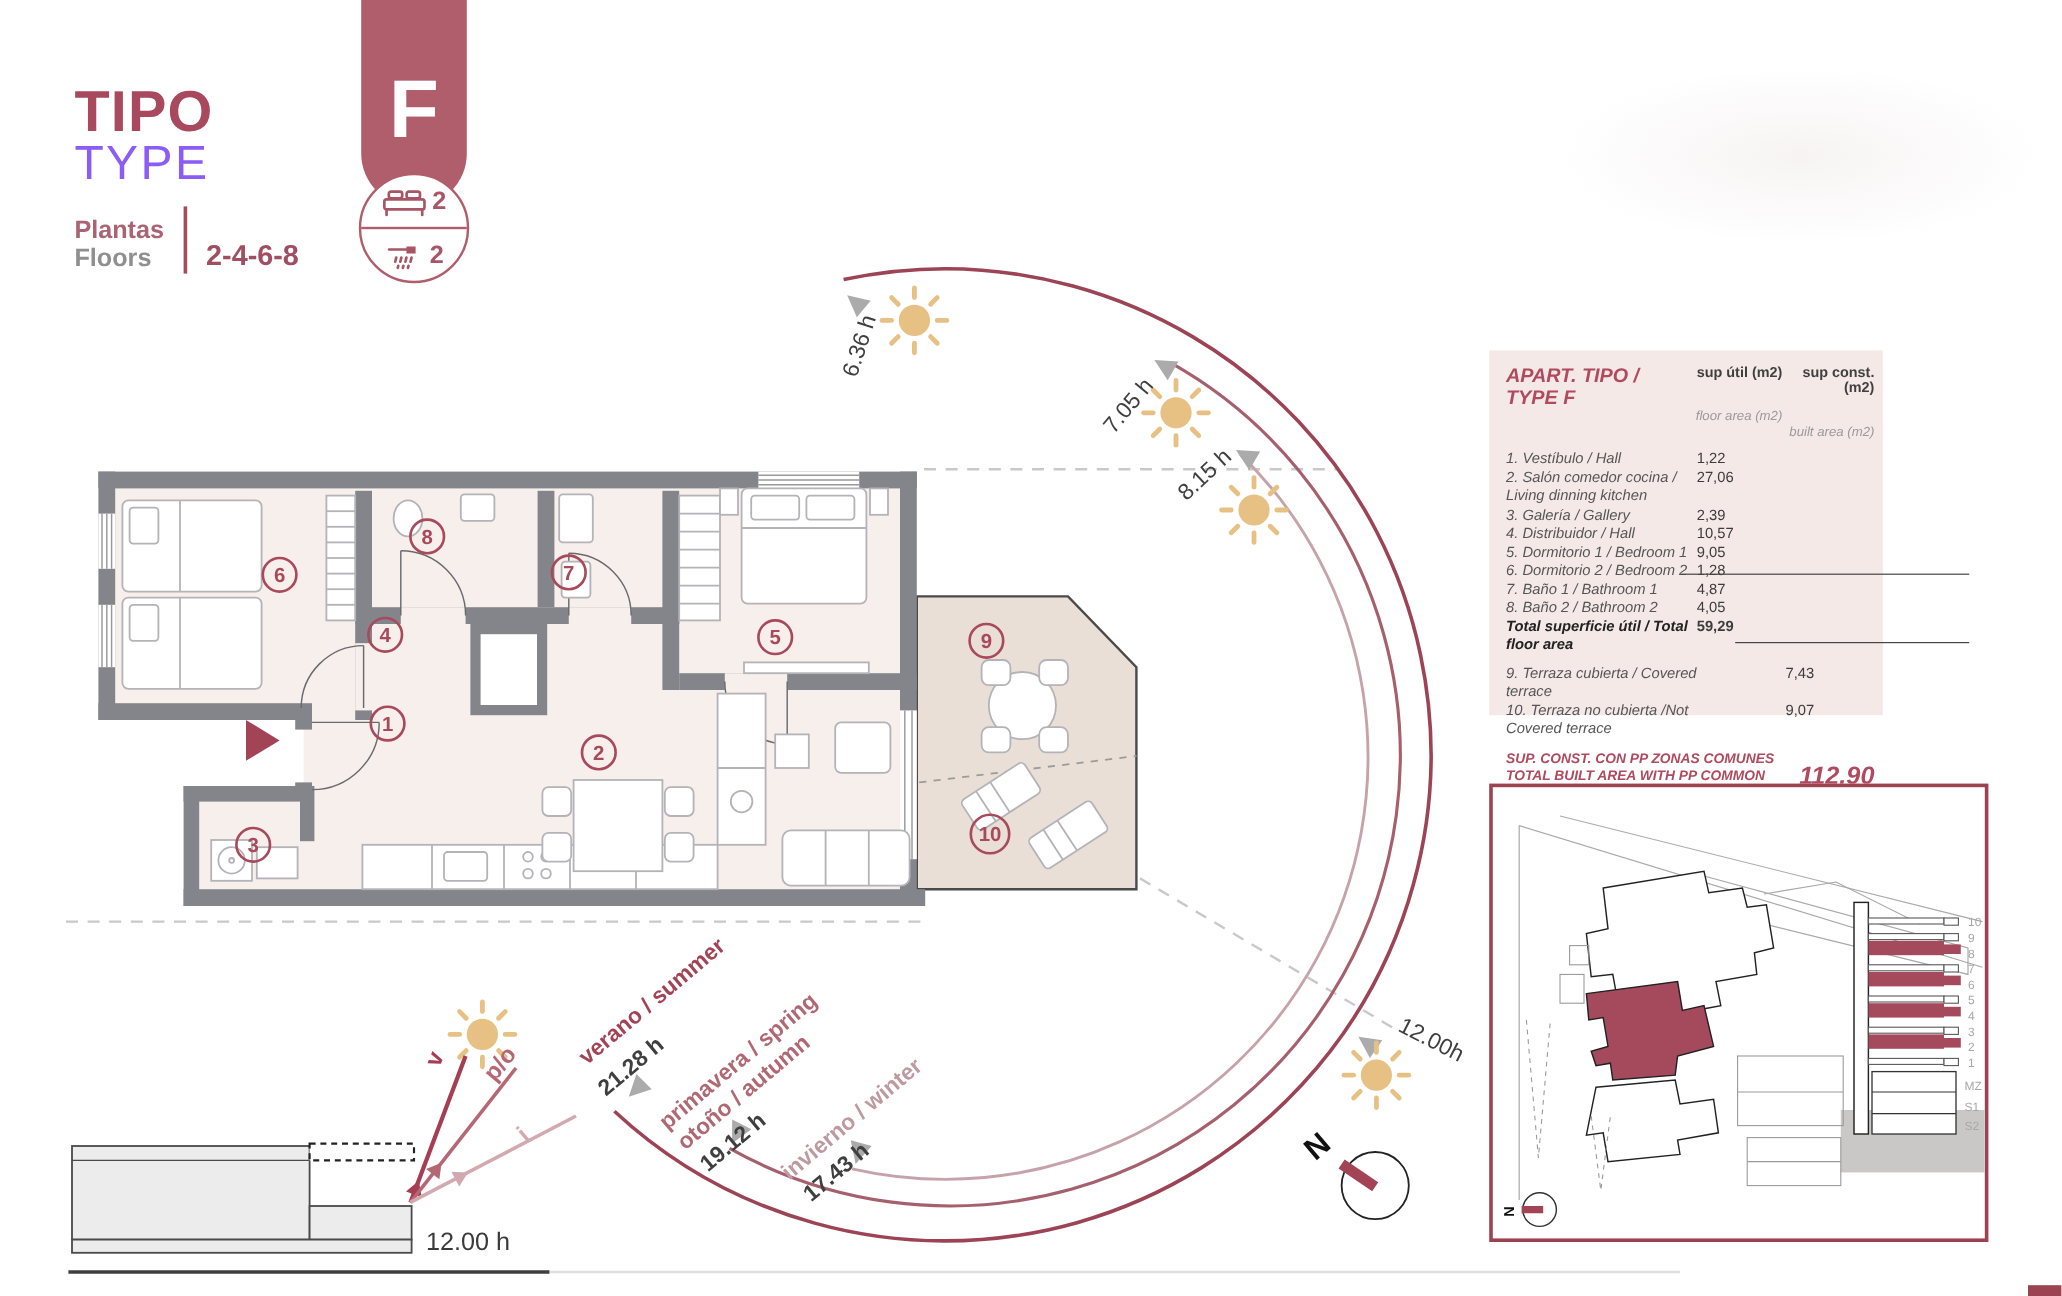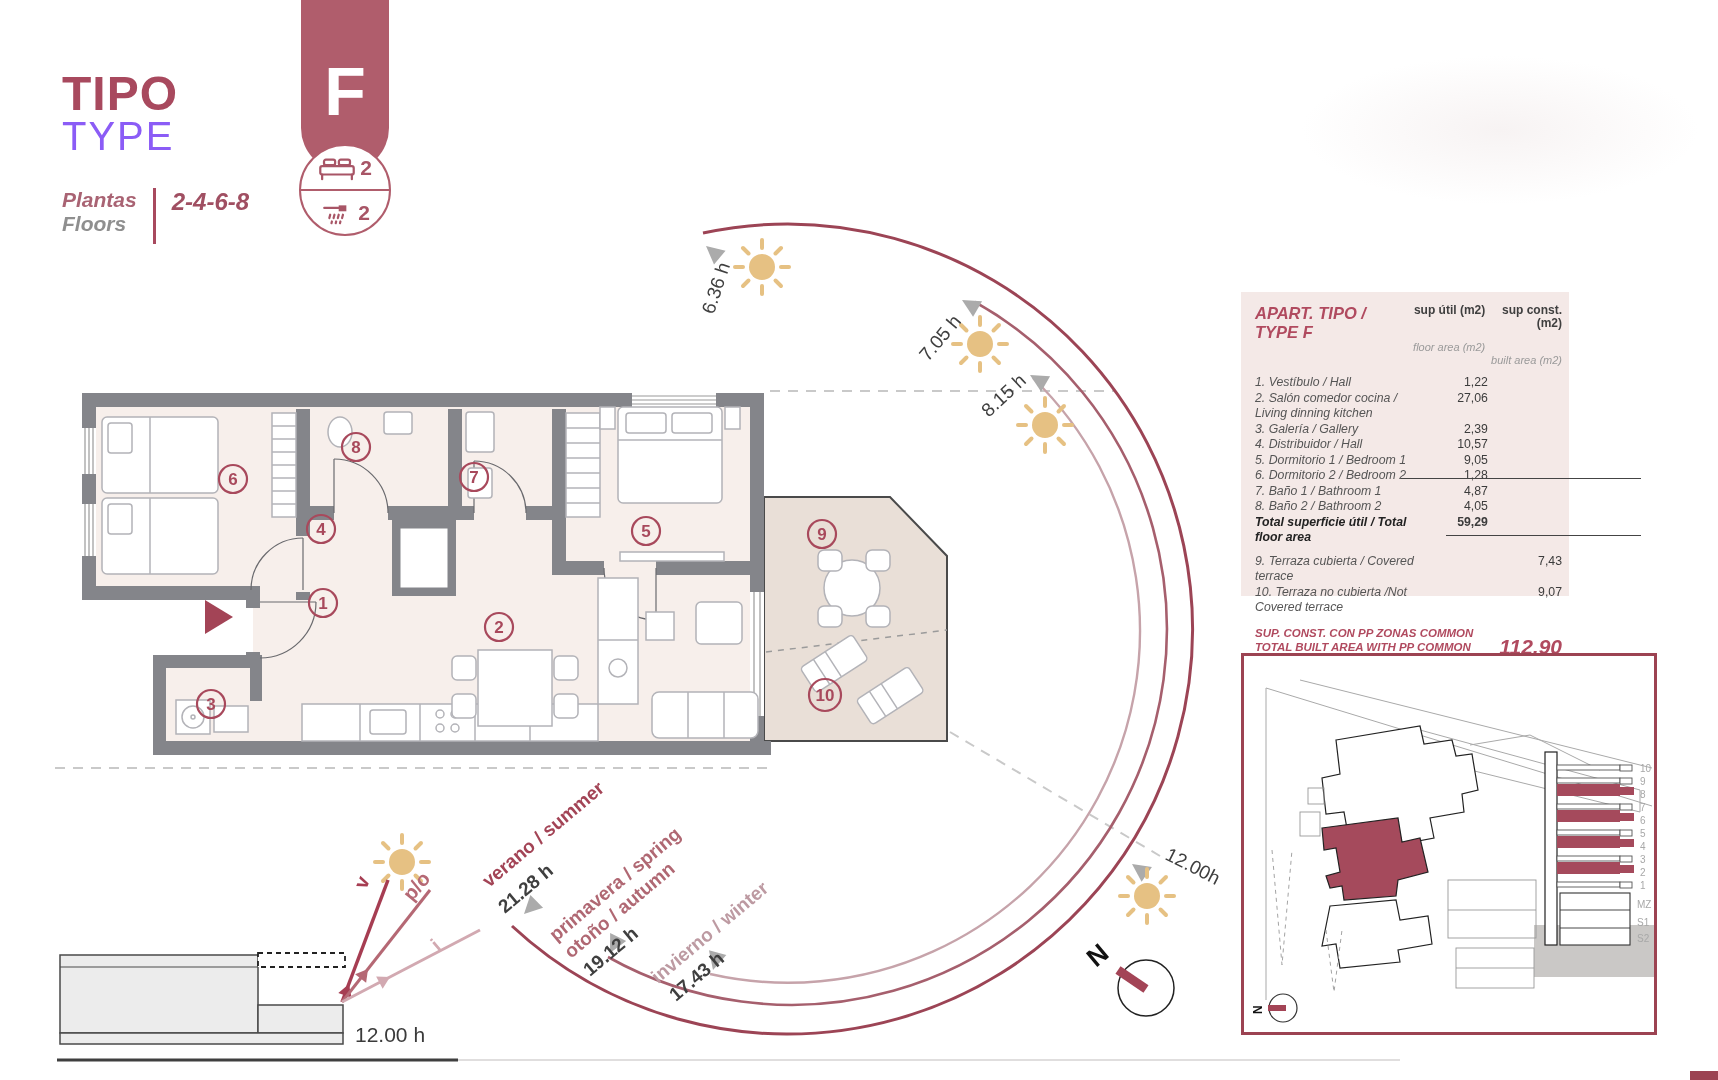--- a/index.html
+++ b/index.html
@@ -1,21 +1,21 @@
 <!DOCTYPE html>
 <html><head>
 <meta charset="utf-8">
 <style>
   html,body{margin:0;padding:0;width:1718px;height:1080px;background:#fff;overflow:hidden;
     font-family:"Liberation Sans",sans-serif;position:relative;}
   .abs{position:absolute;}
   
   .title-primary{left:62px;top:66px;font-size:48px;font-weight:bold;color:#a8495e;letter-spacing:1px;}
   .title-secondary{left:62px;top:114px;font-size:40px;color:#8b5cf6;letter-spacing:2px;}
-  .floors-row{left:62px;top:188px;display:flex;align-items:flex-start;font-style:italic;}
+  .floors-row{left:62px;top:172px;display:flex;align-items:flex-end;}
   .floors-labels{display:flex;flex-direction:column;line-height:24px;font-size:21px;font-weight:bold;}
   .floors-es{color:#a96373;} .floors-en{color:#8f8f8f;}
   .floors-divider{width:3px;height:56px;background:#a8495e;margin:0 16px;}
   .floors-value{font-size:24px;font-weight:bold;color:#a04f62;}
   
   .badge-pill{left:301px;top:0;width:88px;height:172px;background:#b05d6c;border-radius:0 0 44px 44px;}
   .badge-letter{left:301px;top:52px;width:88px;text-align:center;font-size:68px;font-weight:bold;color:#fff;}
   .badge-circle{left:299px;top:144px;width:88px;height:88px;background:#fff;border:2px solid #b05d6c;
     border-radius:50%;display:flex;flex-direction:column;}
   .badge-half{flex:1;display:flex;align-items:center;justify-content:center;gap:4px;}
@@ -24,21 +24,21 @@
   
   .panel{left:1241px;top:292px;width:328px;height:304px;background:#f4e9e7;box-sizing:border-box;
     padding:12px 7px 10px 14px;font-size:12.3px;color:#4a4a4a;}
   .thead{display:flex;margin-bottom:8px;}
   .t-title{width:200px;font-size:16.5px;font-weight:bold;color:#b04a5f;font-style:italic;}
   .colhead{width:100px;text-align:right;line-height:13px;}
   .colhead .l1{font-weight:bold;color:#3f3f3f;font-size:12px;}
   .colhead .l2{font-style:italic;color:#9a9a9a;font-size:11px;margin-top:24px;}
   .trow{display:flex;line-height:15.5px;font-style:italic;color:#555;}
   .trow .name{width:206px;}
-  .trow .v1,.trow .v2{width:96px;text-align:right;font-style:normal;color:#3c3c3c;}
+  .trow .v1,.trow .v2{width:96px;font-style:normal;color:#3c3c3c;}
   .trow.total{font-weight:bold;color:#222;}
   .trow.total .v1,.trow.total .v2{font-weight:bold;}
   .gap8{height:8px;}
   .rule{position:absolute;border-top:1.4px solid #444;height:0;}
   .rule1{left:160px;top:186px;width:240px;}
   .rule2{left:205px;top:243px;width:195px;}
   .grand{display:flex;align-items:center;margin-top:10px;}
   .grand .lbl{width:270px;font-size:11.5px;font-weight:bold;font-style:italic;color:#b04a5f;line-height:14px;}
   .grand .val{flex:1;text-align:right;font-size:21px;font-weight:bold;font-style:italic;color:#b04a5f;}
   
@@ -479,21 +479,21 @@
       <div class="v1"></div>
       <div class="v2">7,43</div>
     </div>
   <div class="trow">
       <div class="name">10. Terraza no cubierta /Not Covered terrace</div>
       <div class="v1"></div>
       <div class="v2">9,07</div>
     </div>
   <div class="grand">
     <div class="lbl">
-        <div>SUP. CONST. CON PP ZONAS COMMON</div>
+        <div>SUP. CONST. CON PP ZONAS COMUNES</div>
         <div>TOTAL BUILT AREA WITH PP COMMON AREAS</div>
       </div>
     <div class="val">112,90</div>
   </div>
   <div class="rule rule1"></div>
   <div class="rule rule2"></div>
 </div>
 
 <div class="abs site-frame"></div>
 <svg class="abs" style="left:1244px;top:656px" width="410" height="376" viewBox="1244 656 410 376">

